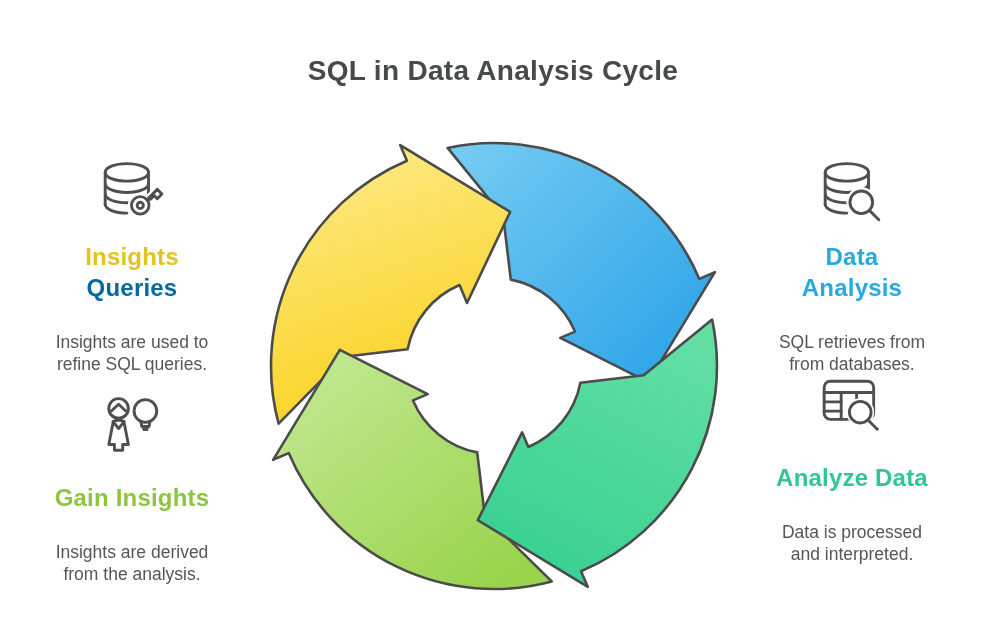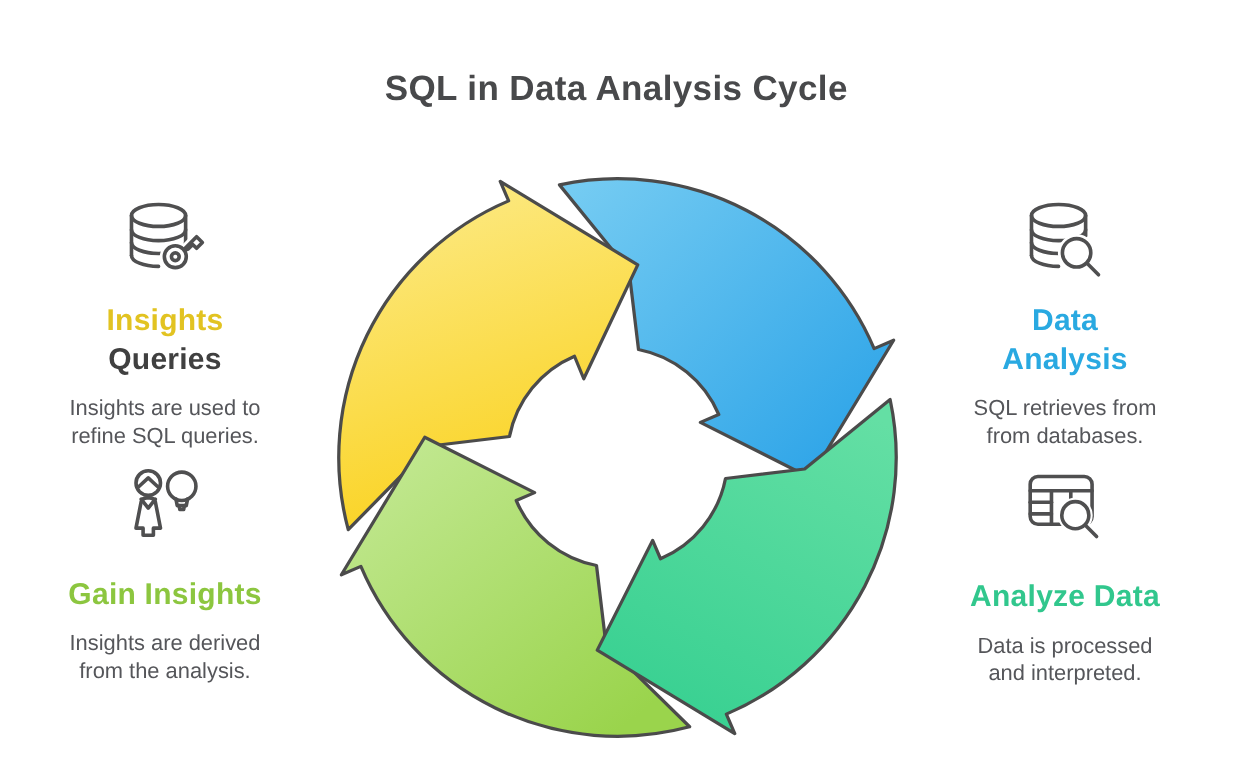--- a/index.html
+++ b/index.html
@@ -8,27 +8,27 @@
     font-family:"Liberation Sans","DejaVu Sans",sans-serif;overflow:hidden;
   }
   .title{
     position:absolute;top:36px;left:0;width:986px;text-align:center;
     font-size:28px;font-weight:700;letter-spacing:.3px;color:#48494b;
   }
   .cycle-svg{position:absolute;left:0;top:0;width:986px;height:626px;}
   .step{position:absolute;width:220px;text-align:center;}
   .step.tl{left:22px;top:160px;}
   .step.tr{left:742px;top:160px;}
-  .step.bl{left:22px;top:372px;}
+  .step.bl{left:22px;top:394px;}
   .step.br{left:742px;top:374px;}
   .step .icon{display:block;margin:0 auto;width:66px;height:66px;}
   .step-heading{font-size:24px;font-weight:700;line-height:31px;letter-spacing:.2px;}
   .step.tl .step-heading,.step.tr .step-heading{margin-top:15px;}
   .step.bl .step-heading,.step.br .step-heading{margin-top:22px;}
-  .step-desc{margin-top:12px;font-size:17.5px;line-height:22px;color:#55565a;}
+  .step-desc{margin-top:28px;font-size:17.5px;line-height:22px;color:#55565a;}
 </style>
 </head>
 <body>
 
 <div class="page">
 
   <h1 class="title">SQL in Data Analysis Cycle</h1>
 
   <svg class="cycle-svg" viewBox="0 0 986 626" fill="none">
     <defs>
@@ -67,21 +67,21 @@
       <g stroke="#ffffff" stroke-width="7">
         <circle cx="40" cy="44" r="8.5"></circle>
         <path d="M45.5 39.5 L56.5 28.5 L61 33 L56.5 37.5 L53.5 34.5 L50 38 Z"></path>
       </g>
       <path d="M45.5 39.5 L56.5 28.5 L61 33 L56.5 37.5 L53.5 34.5 L50 38 Z" fill="#ffffff"></path>
       <circle cx="40" cy="44" r="8.5" fill="#ffffff"></circle>
       <circle cx="40" cy="44" r="3"></circle>
     </svg>
     <div class="step-heading">
       <div style="color: rgb(226, 195, 33);">Insights</div>
-      <div style="color: #404040;">Queries</div>
+      <div style="color: #0369a1;">Queries</div>
     </div>
     <div class="step-desc">
       <div>Insights are used to</div>
       <div>refine SQL queries.</div>
     </div>
   </div>
 
   <div class="step tr">
     <svg class="icon" viewBox="0 0 64 64" fill="none" stroke-width="2.8" stroke-linecap="round" stroke-linejoin="round" stroke="#4f4f50">
       <ellipse cx="27" cy="12" rx="21" ry="8.5"></ellipse>

